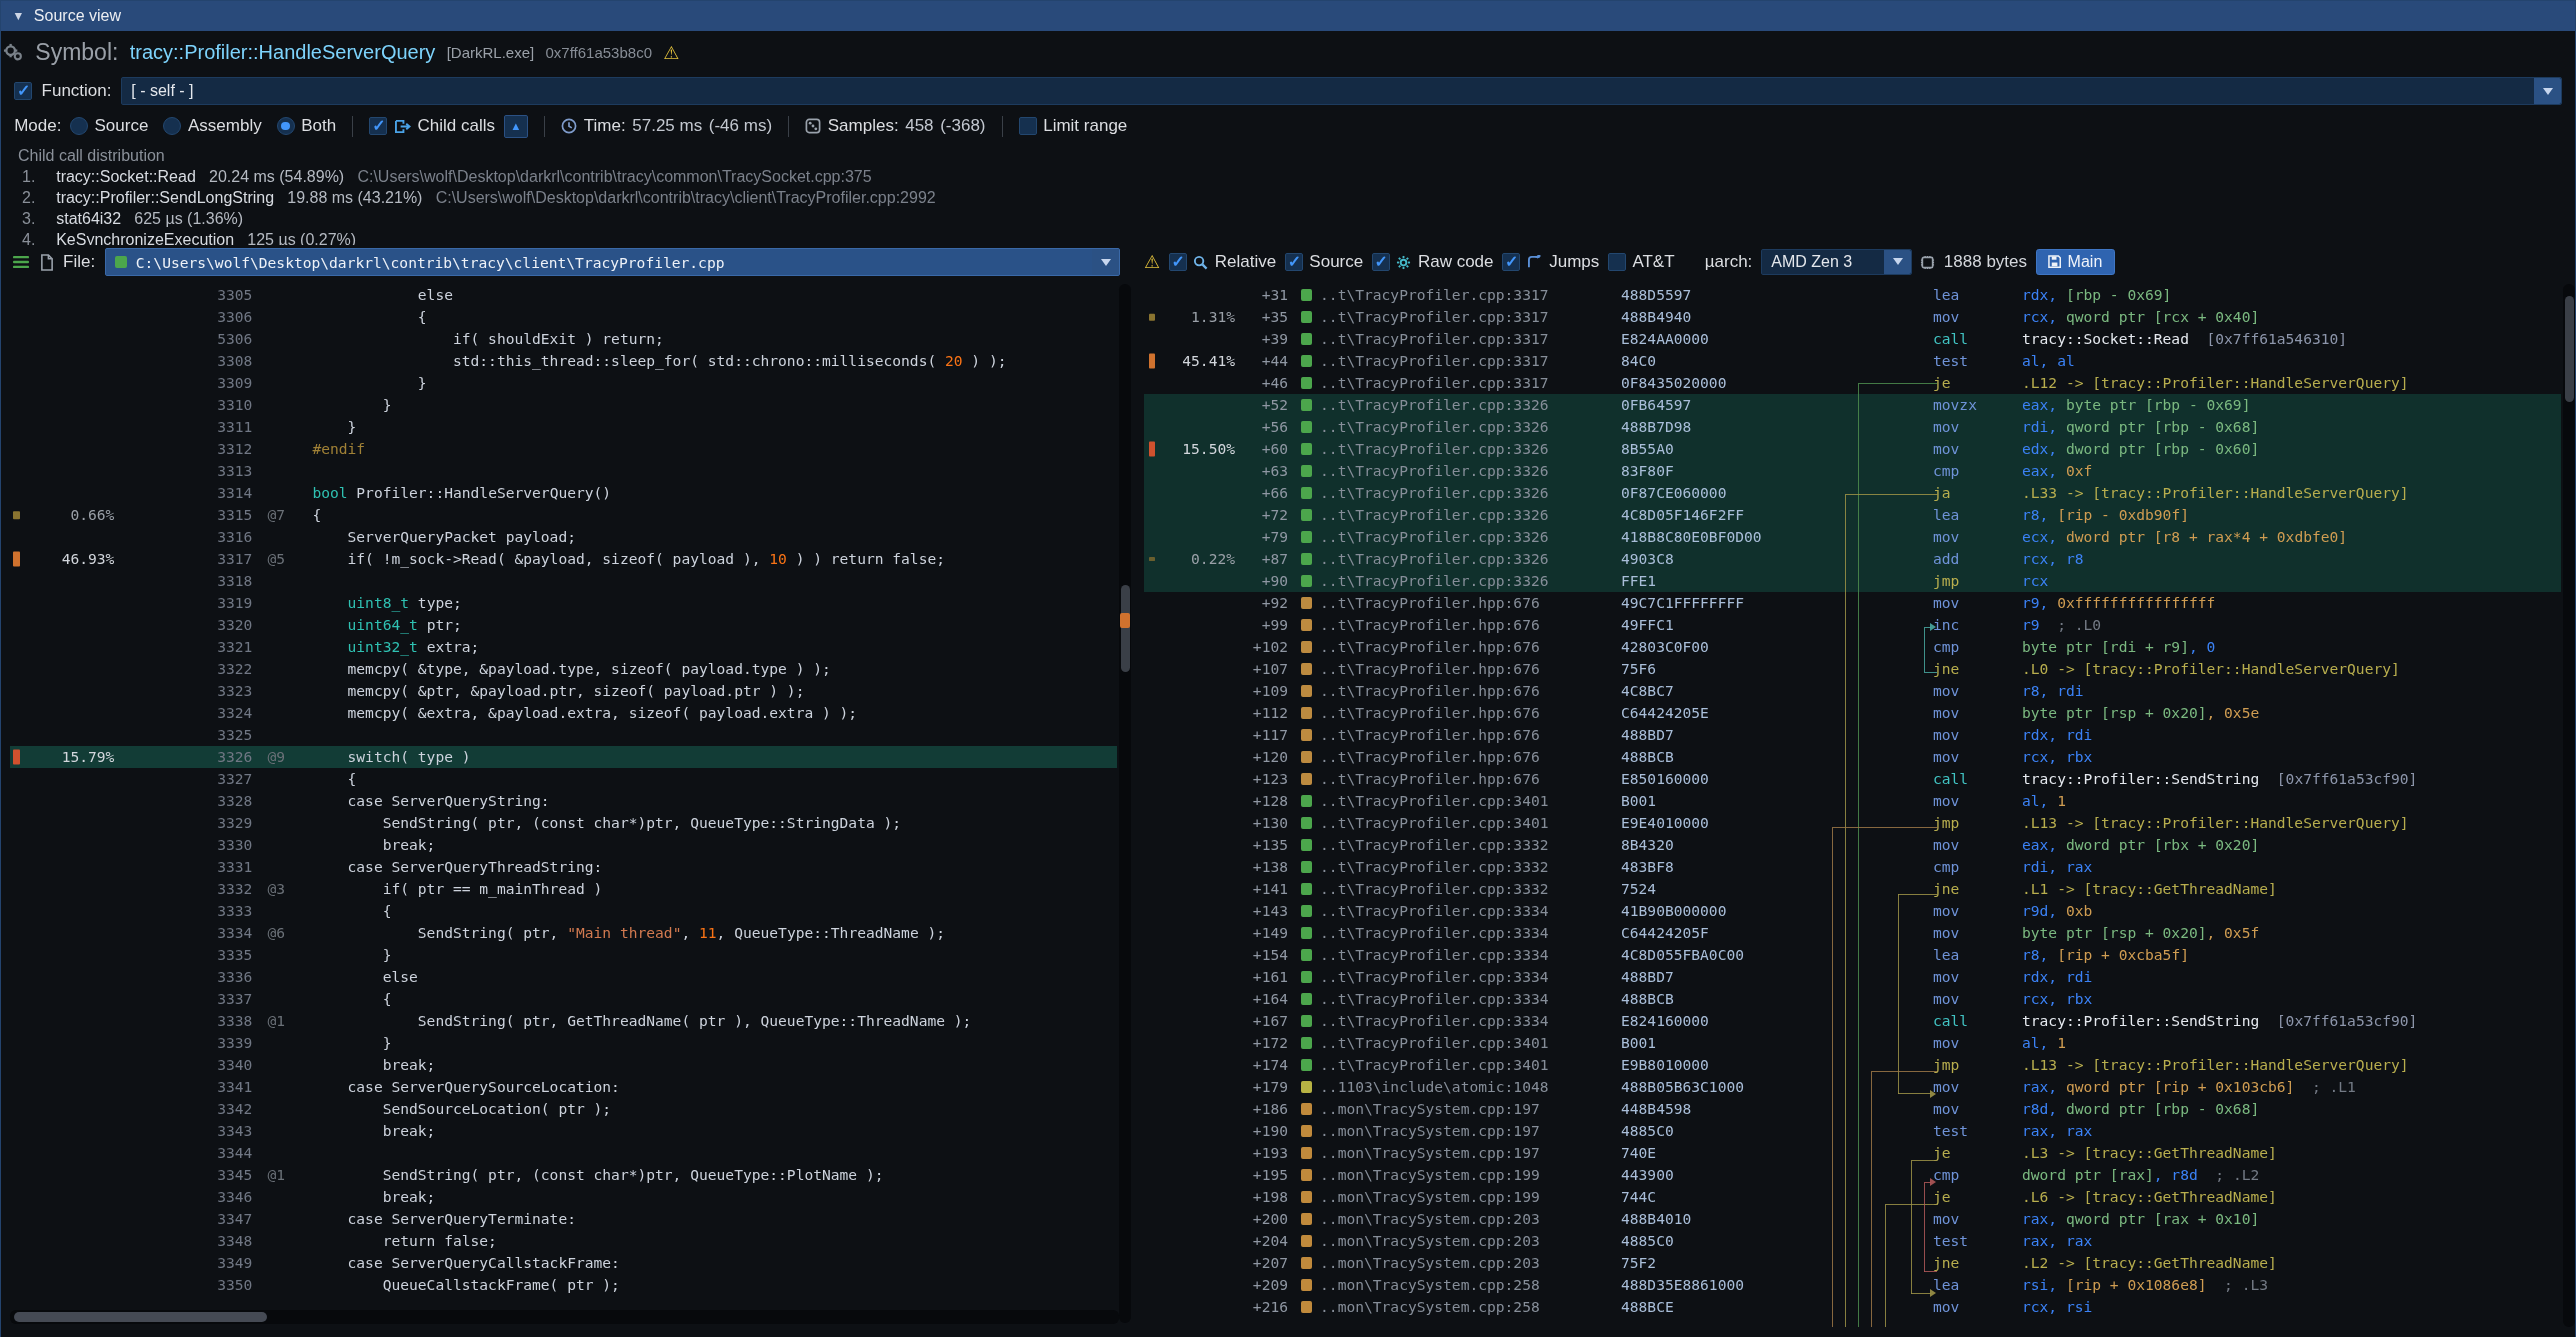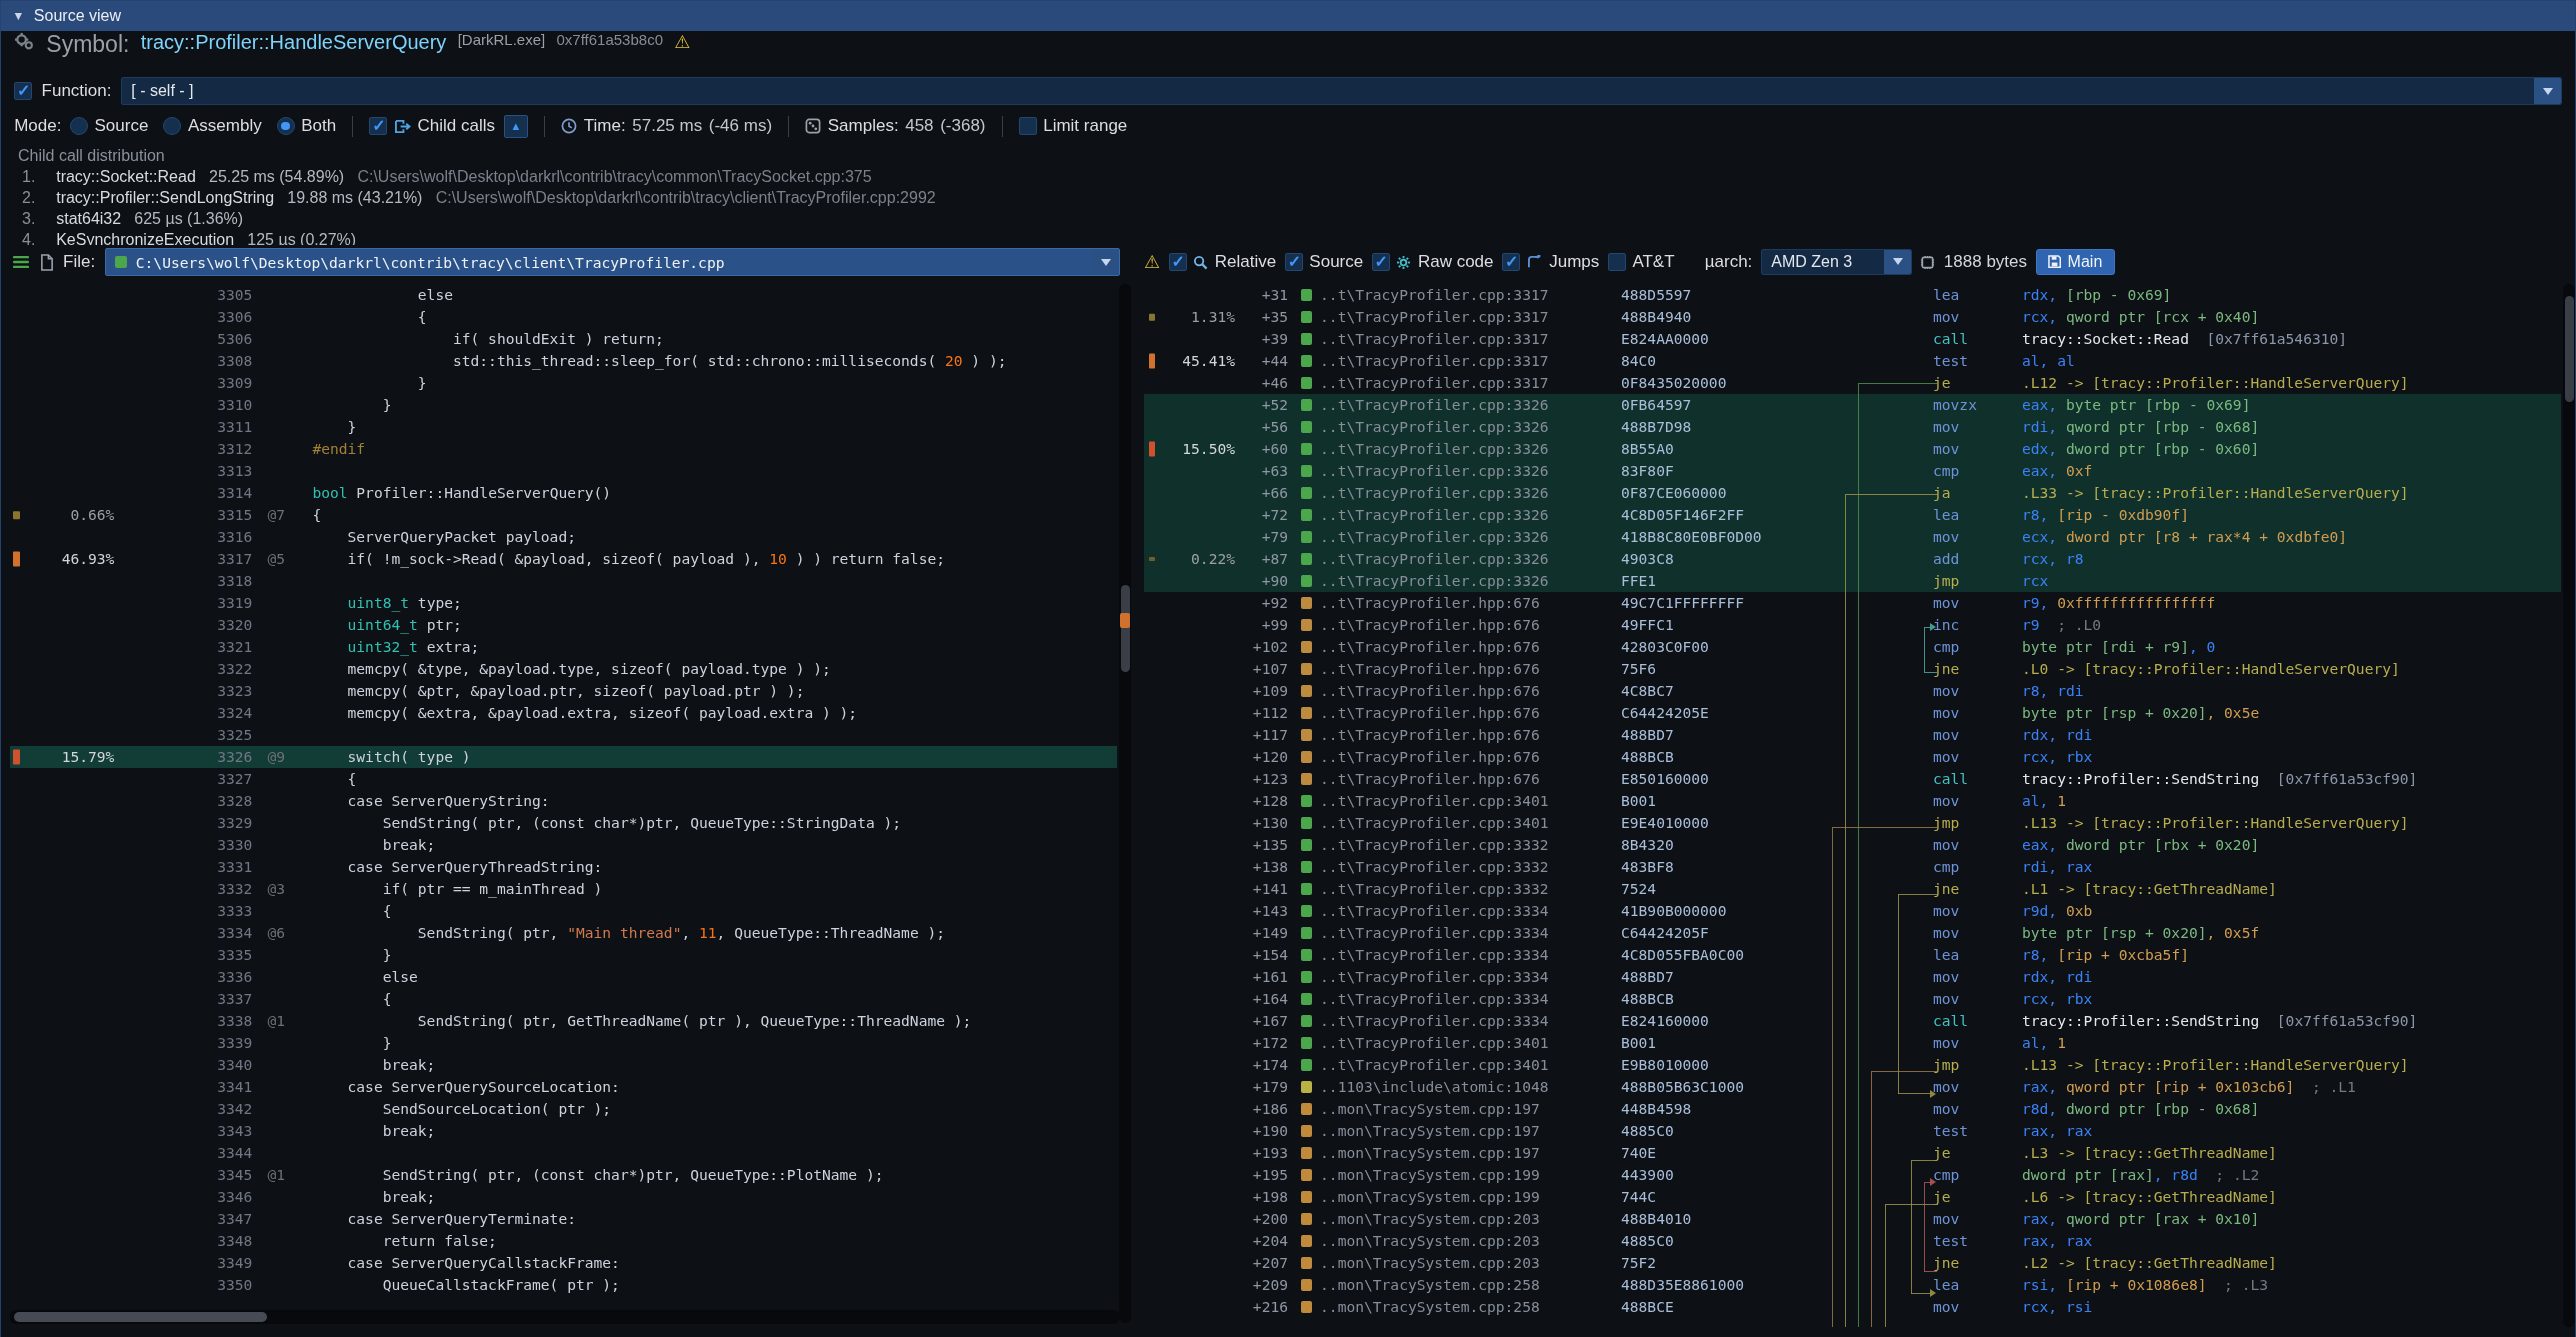--- a/index.html
+++ b/index.html
@@ -5,21 +5,21 @@
   * { margin:0; padding:0; box-sizing:border-box; }
   html,body { background:#07090b; }
   body { width:2576px; height:1338px; position:relative; font-family:"Liberation Sans",sans-serif; color:#dcdee2; overflow:hidden; }
   .window { position:absolute; inset:0; background:#0d1014; border:0.9px solid #24446e; }
 
   
   .titlebar { height:30px; background:#294a7a; display:flex; align-items:center; gap:9.4px; padding:0 11.3px; font-size:16px; color:#eceef2; }
   .collapse { font-size:12.3px; color:#cdd6e6; cursor:pointer; }
 
   
-  .symbol-row { position:absolute; top:30px; left:0; right:0; height:43px; display:flex; align-items:flex-start; gap:11.3px; padding:0 13px; }
+  .symbol-row { position:absolute; top:30px; left:0; right:0; height:43px; display:flex; align-items:center; gap:11.3px; padding:0 2px; }
   .symbol-label { font-size:23px; color:#9aa0a8; }
   .symbol-name { font-size:20px; color:#7dd3fc; }
   .symbol-module { font-size:15px; color:#9aa0a8; }
   .symbol-addr { font-size:15px; color:#878d96; }
   .warn { color:#e2c13c; font-size:18px; }
 
   
   .function-row { position:absolute; top:74px; left:0; right:0; height:32px; display:flex; align-items:center; gap:9.4px; padding:0 13.2px; font-size:17px; }
   .combo { background:#142a44; border:0.9px solid #1d3b5e; height:28px; display:flex; align-items:center; position:relative; border-radius:1.9px; }
   .combo .cval { padding:0 9.4px; color:#e4e7ec; font-size:16px; white-space:nowrap; overflow:hidden; }
@@ -206,21 +206,21 @@
       <span>Limit range</span>
     </span>
   </div>
 
   <div class="child-section">
     <div class="child-header">Child call distribution</div>
     <div id="child-list">
         <div class="child-row">
           <span class="child-idx">1.</span>
           <span class="child-name">tracy::Socket::Read</span>
-          <span class="child-time">25.25 ms (54.89%)</span>
+          <span class="child-time">20.24 ms (54.89%)</span>
           <span class="child-path">C:\Users\wolf\Desktop\darkrl\contrib\tracy\common\TracySocket.cpp:375</span>
         </div>
         <div class="child-row">
           <span class="child-idx">2.</span>
           <span class="child-name">tracy::Profiler::SendLongString</span>
           <span class="child-time">19.88 ms (43.21%)</span>
           <span class="child-path">C:\Users\wolf\Desktop\darkrl\contrib\tracy\client\TracyProfiler.cpp:2992</span>
         </div>
         <div class="child-row">
           <span class="child-idx">3.</span>

